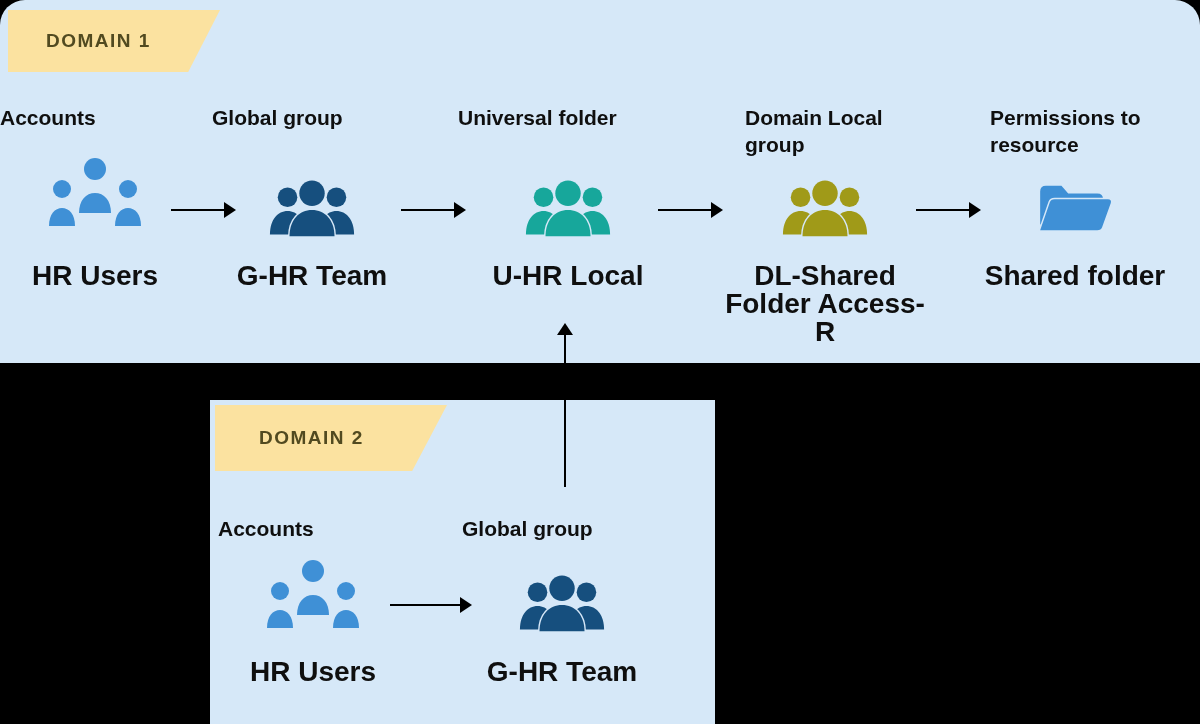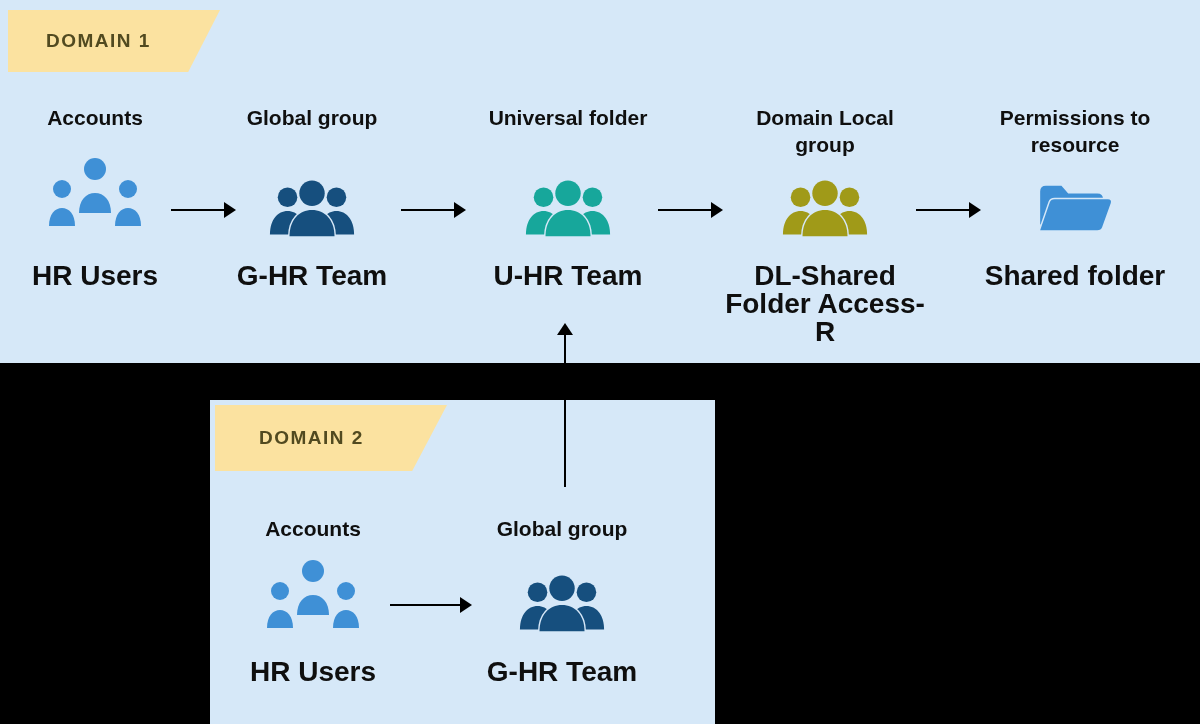--- a/index.html
+++ b/index.html
@@ -1,36 +1,36 @@
 <!DOCTYPE html>
 <html><head>
 <meta charset="utf-8">
 <style>
   * { margin:0; padding:0; box-sizing:border-box; }
   html,body { background:#000; }
   .stage {
     position:relative; width:1200px; height:724px; background:#000; overflow:hidden;
-    font-family:"Liberation Sans","DejaVu Sans",sans-serif; color:#0f0f0f;
+    font-family:"Liberation Sans","DejaVu Sans",sans-serif; color:#0f0f0f;border-radius:25px;
   }
   .panel { position:absolute; background:#d6e8f8; }
   #panel-d1 { left:0; top:0; width:1200px; height:363px; }
   #panel-d2 { left:210px; top:400px; width:505px; height:324px; }
 
   .badge {
     position:absolute; background:#fbe2a0;
     clip-path:polygon(0 0, 100% 0, 85% 100%, 0 100%);
     display:flex; align-items:center;
     font-weight:700; font-size:19px; letter-spacing:1.5px; color:#514a20;
   }
   #badge-d1 { left:8px; top:10px; width:212px; height:62px; padding-left:38px; }
   #badge-d2 { left:5px; top:5px; width:232px; height:66px; padding-left:44px; }
 
   .col { position:absolute; top:0; height:100%; }
   .col-header {
-    position:absolute; top:104px; left:0; right:0; text-align:center;
+    position:absolute; top:104px; left:0; right:0; text-align:left;
     font-size:21px; line-height:27px; font-weight:600;
   }
   .col-label {
     position:absolute; top:262px; left:0; right:0; text-align:center;
     font-size:28px; line-height:28px; font-weight:600;
   }
   .d2 .col-header { top:115px; }
   .d2 .col-label  { top:258px; }
   .pad20 { padding:0 20px; }
   .pad25 { padding:0 25px; }
@@ -95,21 +95,21 @@
       <svg class="col-icon" style="top:177px;" width="90" height="62" viewBox="0 0 92 62">
         <g fill="#17a79b">
           <circle cx="21" cy="20" r="10"></circle>
           <path d="M3 58 c0 -15 8 -24 18 -24 c10 0 18 9 18 24 z"></path>
           <circle cx="71" cy="20" r="10"></circle>
           <path d="M53 58 c0 -15 8 -24 18 -24 c10 0 18 9 18 24 z"></path>
           <circle class="sep" cx="46" cy="16" r="13"></circle>
           <path class="sep" d="M23 60 c0 -17 10 -27 23 -27 c13 0 23 10 23 27 z"></path>
         </g>
       </svg>
-      <div class="col-label">U-HR Team</div>
+      <div class="col-label">U-HR Local</div>
     </div>
 
     <div class="col" style="left:965px; width:220px;">
       <div class="col-header pad25">Permissions to resource</div>
       <svg class="col-icon" style="top:176px;" width="78" height="60" viewBox="0 0 80 62">
         <g fill="#3f90d6">
           <path d="M4 16 q0 -6 6 -6 h16 l7 8 h30 q6 0 6 6 v26 h-65 z"></path>
           <path class="sep" d="M4 56 l10 -29 q1 -3 5 -3 h55 q4 0 3 4 l-9 25 q-1 3 -5 3 h-59 z"></path>
         </g>
       </svg>

